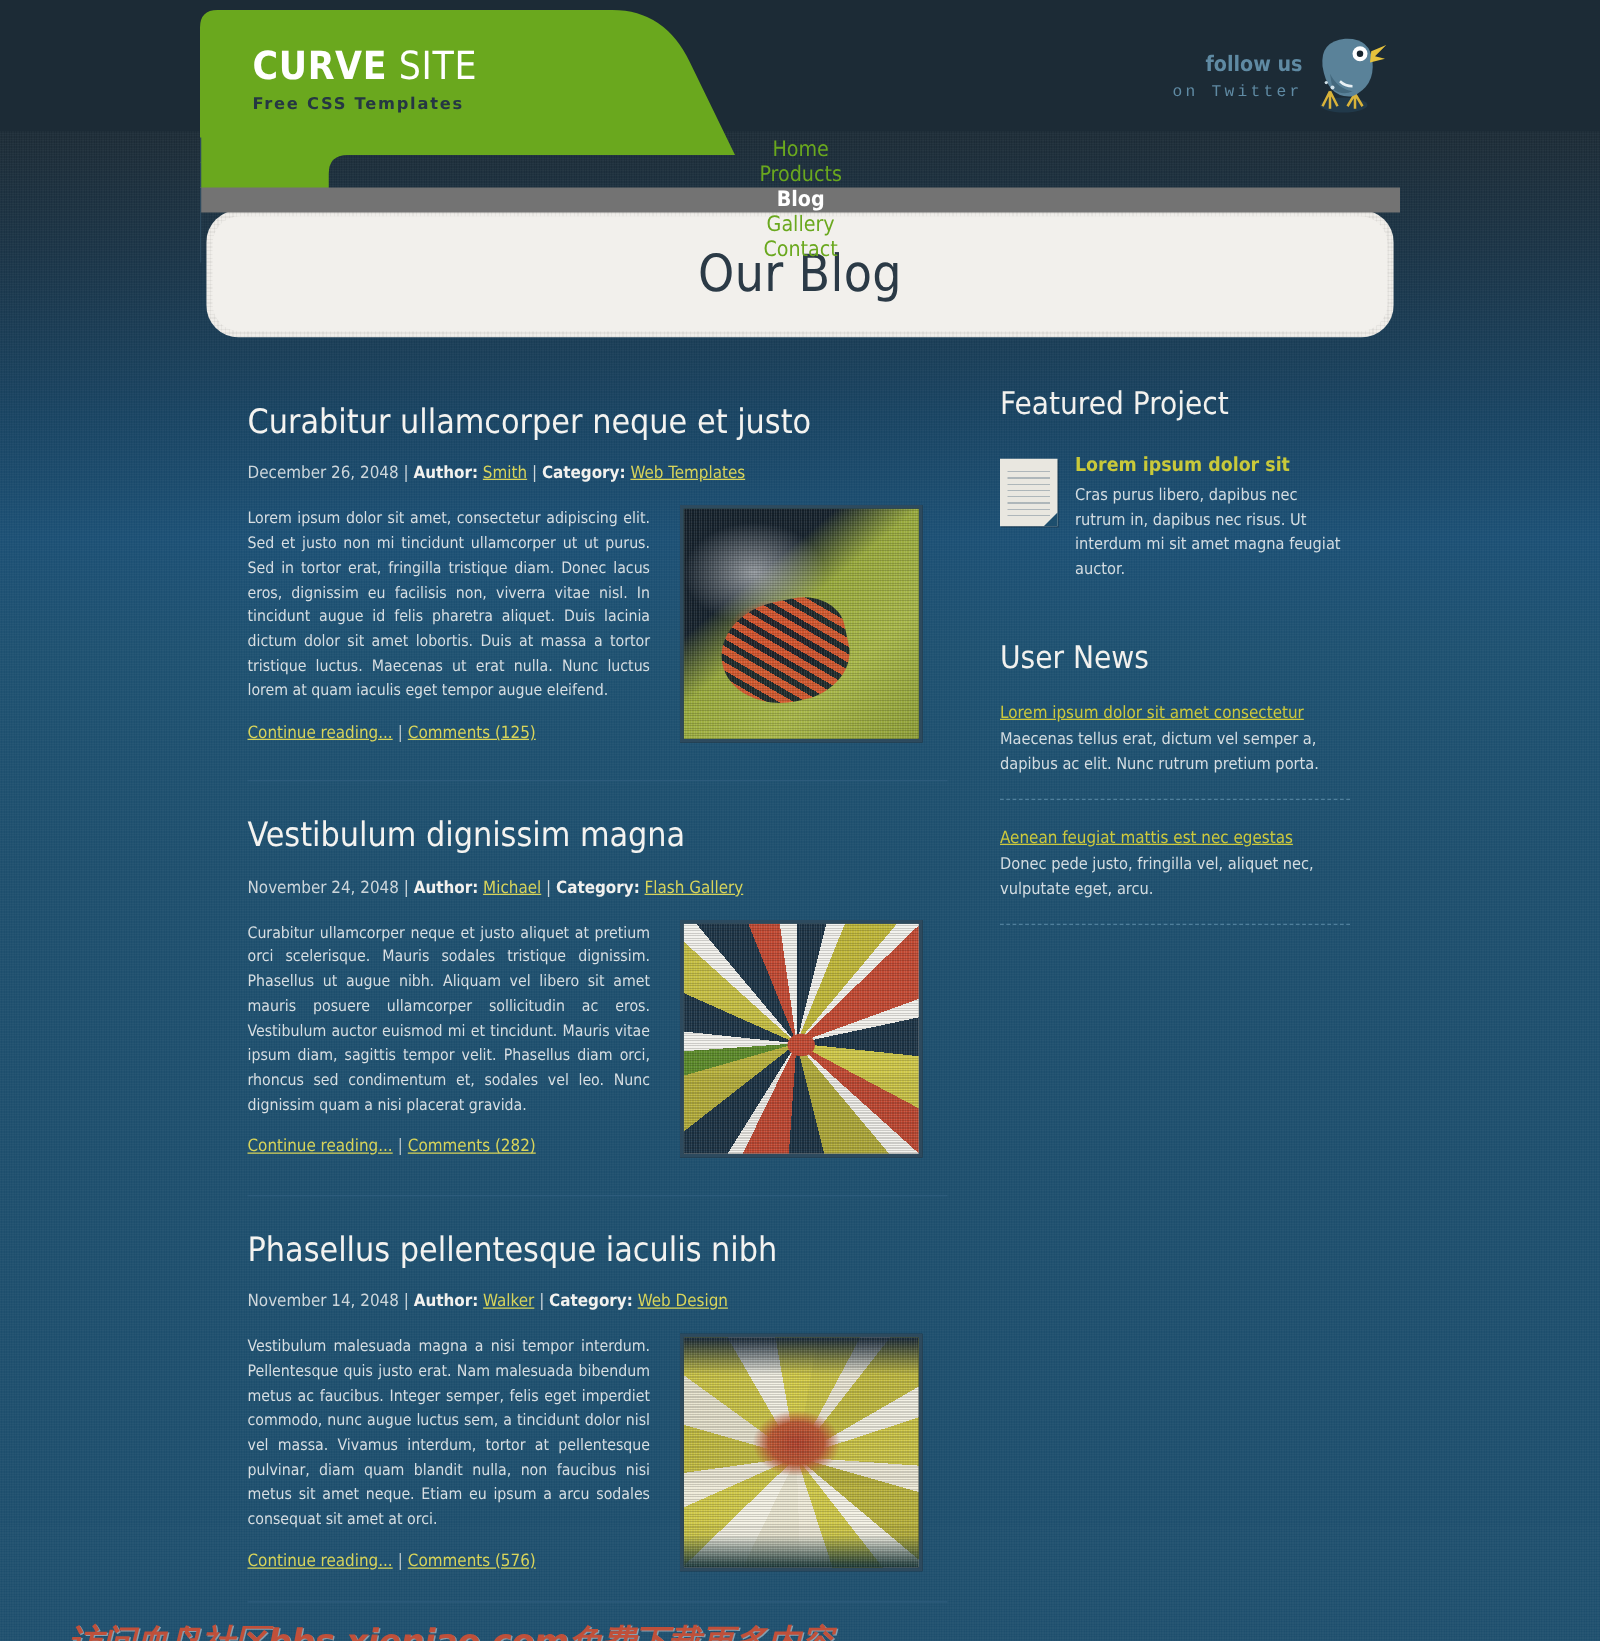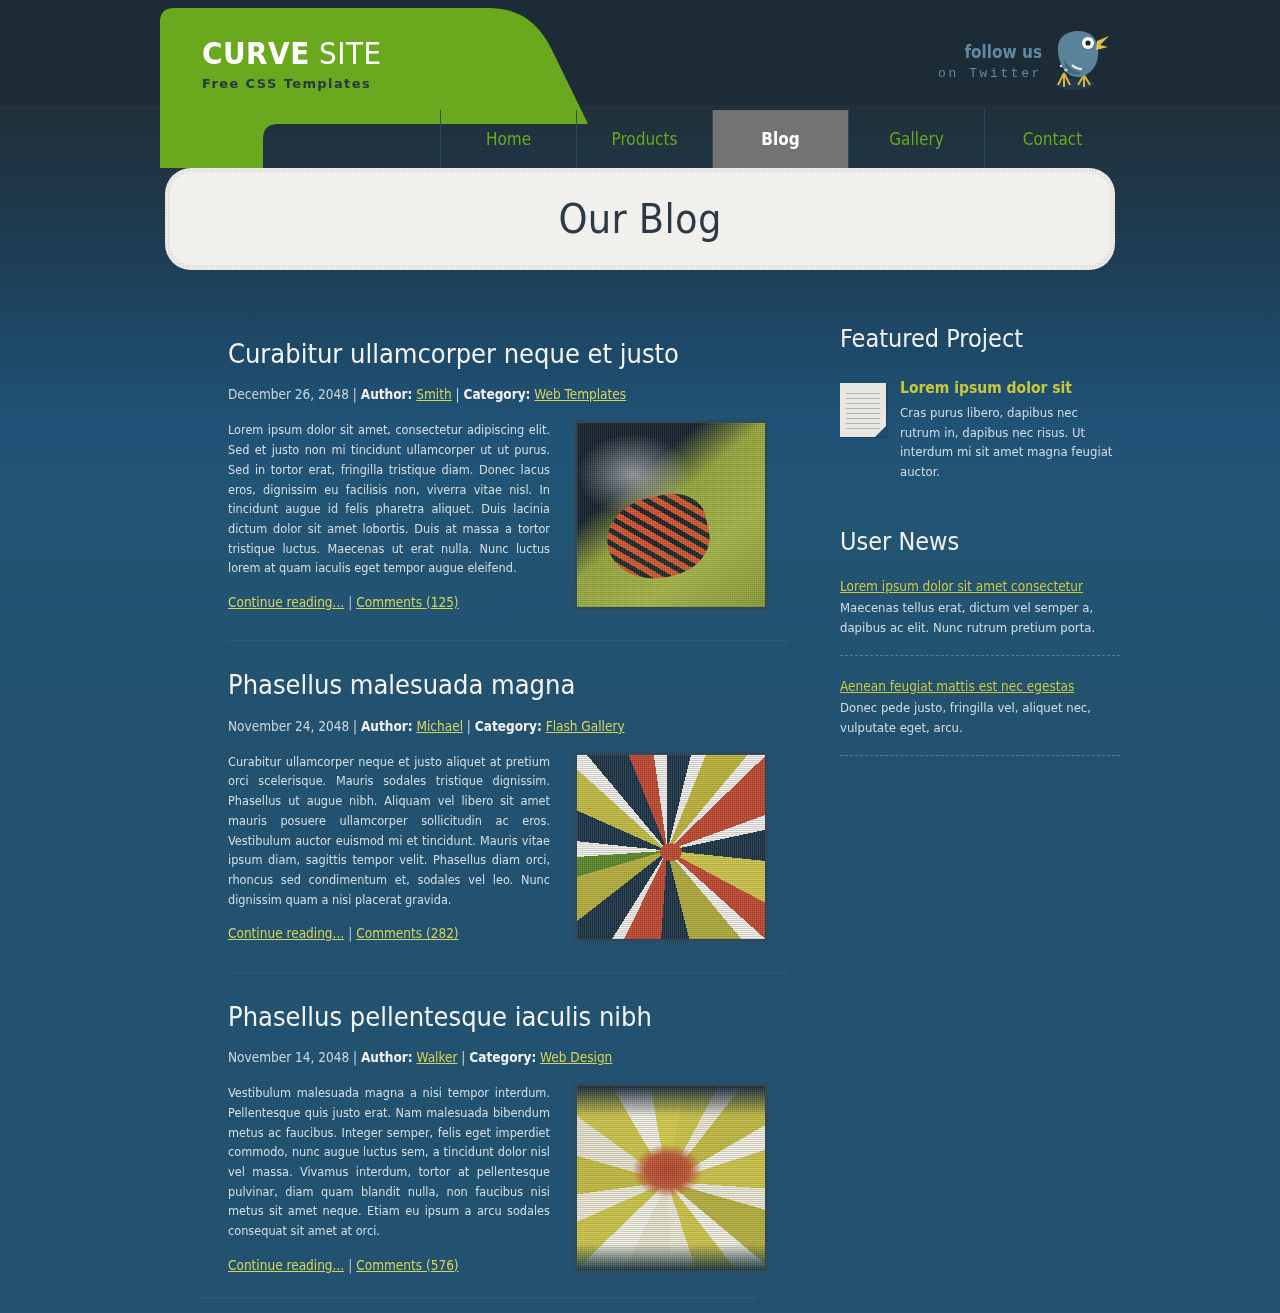--- a/index.html
+++ b/index.html
@@ -96,20 +96,21 @@
   .bird { position: absolute; right: 0px; top: 0px; }
 
   
   .nav {
     position: absolute;
     left: 0; top: 110px;
     width: 960px;
     height: 58px;
     display: flex;
     z-index: 4;
+    flex-direction: column;
   }
   .nav-spacer { width: 280px; }
   .nav-item {
     flex: 1;
     display: flex;
     align-items: center;
     justify-content: center;
     font-family: "DejaVu Sans Condensed", "Liberation Sans Narrow", "Liberation Sans", sans-serif;
     font-size: 17px;
     color: #6aa81e;
@@ -158,24 +159,23 @@
     font-size: 41px;
     color: #2b3a46;
     font-weight: 400;
     letter-spacing: 0.3px;
   }
 
   
   .main {
     width: 960px;
     margin: 0 auto;
-    padding-top: 46px;
-    display: flex;
-    gap: 10px;
-    justify-content: flex-end;
+    padding-top: 30px;
+    display: flex;
+    gap: 0;
   }
   .content {
     width: 600px;
     padding-left: 38px;
     padding-right: 0px;
   }
   .sidebar {
     width: 320px;
     padding-left: 40px;
     padding-top: 2px;
@@ -499,21 +499,21 @@
           </div>
           <div class="post-thumb">
             <div class="art-butterfly"></div>
             <div class="halftone"></div>
           </div>
         </div>
         <hr class="post-sep">
       </div>
 
       <div class="post">
-        <h2 class="post-title">Phasellus malesuada magna</h2>
+        <h2 class="post-title">Vestibulum dignissim magna</h2>
         <div class="post-meta">
           <span>November 24, 2048</span><span> | </span><b>Author:</b>
           <a href="#">Michael</a><span> | </span><b>Category:</b>
           <a href="#">Flash Gallery</a>
         </div>
         <div class="post-body">
           <div>
             <div class="post-text">Curabitur ullamcorper neque et justo aliquet at pretium orci scelerisque. Mauris sodales tristique dignissim. Phasellus ut augue nibh. Aliquam vel libero sit amet mauris posuere ullamcorper sollicitudin ac eros. Vestibulum auctor euismod mi et tincidunt. Mauris vitae ipsum diam, sagittis tempor velit. Phasellus diam orci, rhoncus sed condimentum et, sodales vel leo. Nunc dignissim quam a nisi placerat gravida.</div>
             <div class="post-links">
               <a href="#">Continue reading...</a><span class="sep">|</span><a href="#">Comments (282)</a>

